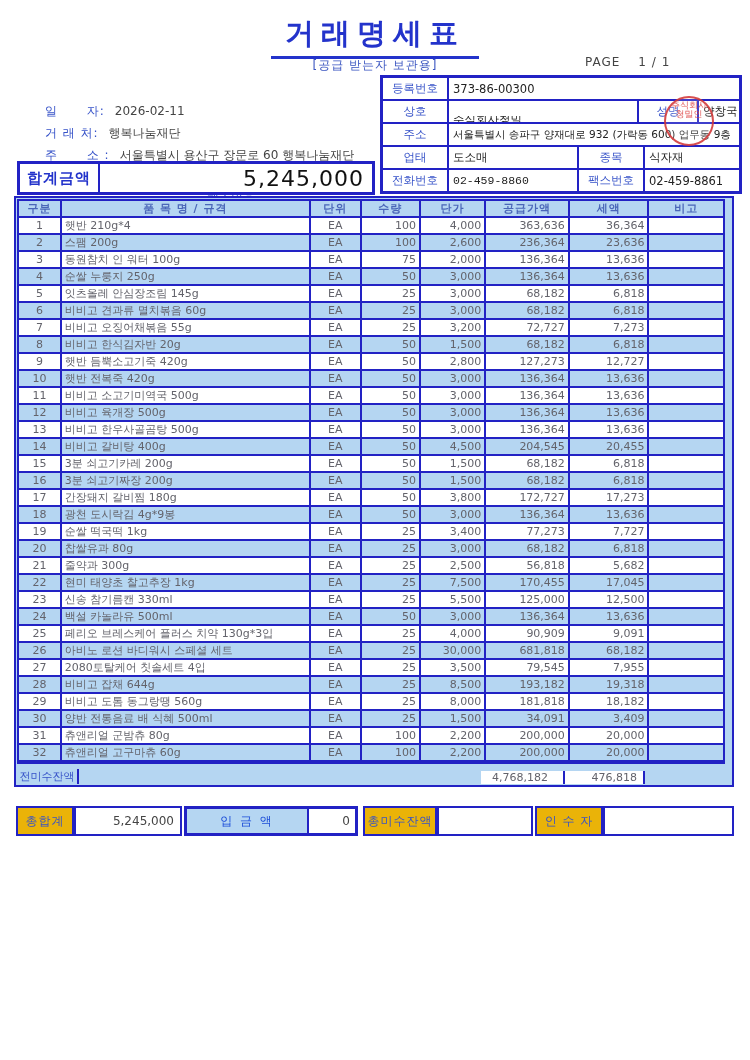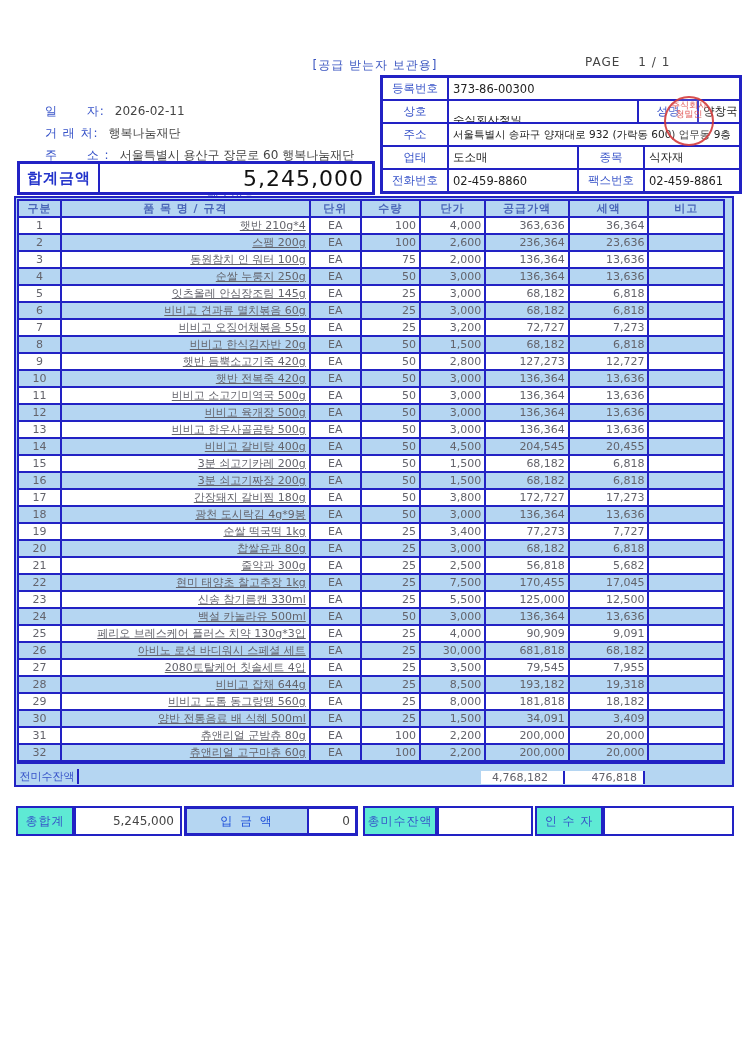--- a/index.html
+++ b/index.html
@@ -50,57 +50,60 @@
   
   .tablewrap{position:absolute;left:14px;top:196px;width:720px;box-sizing:border-box;
              border:2px solid #2222c4;background:#b5d6f2;padding:1px 8px 1px 1px;}
   table.items{border-collapse:collapse;width:708px;table-layout:fixed;}
   table.items th,table.items td{border:2px solid #2222c4;height:15px;padding:0 3px;
              font-size:11px;overflow:hidden;white-space:nowrap;}
   table.items th{background:#b5d6f2;color:#4a66b8;font-weight:bold;letter-spacing:1px;}
   table.items td{background:#fff;color:#63636b;}
   table.items tr.alt td{background:#b5d6f2;}
   td.c0{text-align:center;}
-  td.c1{text-align:right;text-decoration:underline;}
+  td.c1{text-align:left;}
   td.c2{text-align:center;}
   td.c3,td.c4,td.c5,td.c6{text-align:right;padding-right:8px;}
 
   
   .prevrow{display:flex;height:22px;border-top:2px solid #2222c4;background:#b5d6f2;
            font-size:11px;align-items:flex-end;width:708px;box-sizing:border-box;border:2px solid #2222c4;}
   .prevrow>div{display:flex;align-items:center;box-sizing:border-box;}
   .pv-lab{width:62px;color:#3652c8;justify-content:center;border-right:2px solid #2222c4;}
   .pv-blank1{width:276px;background:#fff;border-right:2px solid #2222c4;}
   .pv-blue{width:126px;border-right:2px solid #2222c4;}
   .pv-supply{width:84px;background:#fff;border-right:2px solid #2222c4;justify-content:flex-end;padding-right:15px;color:#63636b;}
   .pv-tax{width:80px;background:#fff;border-right:2px solid #2222c4;justify-content:flex-end;padding-right:6px;color:#63636b;}
   .pv-note{flex:1;background:#fff;}
 
   
   .bottomrow{position:absolute;left:16px;top:806px;width:718px;height:30px;display:flex;
              font-size:12px;align-items:stretch;}
   .bottomrow .cell{display:flex;align-items:center;box-sizing:border-box;border:2px solid #2222c4;}
-  .b-lab{background:#5eead4;color:#3652c8;justify-content:center;letter-spacing:1px;}
+  .b-lab{background:#eab308;color:#3652c8;justify-content:center;letter-spacing:1px;}
   .b-val{background:#fff;color:#444;justify-content:flex-end;padding-right:6px;}
   .grand-lab{width:58px;}
   .grand-val{width:108px;border-left:none;}
   .depositgroup{display:flex;border:3px solid #2222c4;margin-left:2px;}
   .depositgroup .cell{border:none;}
   .dep-lab{width:120px;background:#b5d6f2;color:#1d4ed8;justify-content:center;letter-spacing:2px;}
   .dep-val{width:48px;background:#fff;color:#444;justify-content:flex-end;padding-right:5px;border-left:2px solid #2222c4!important;}
   .out-lab{width:74px;margin-left:5px;}
   .out-val{width:96px;border-left:none;}
   .recv-lab{width:68px;margin-left:2px;}
   .recv-val{flex:1;border-left:none;background:#fff;}
 </style>
 </head>
 <body>
 
 <div class="page">
 
+  <div class="title">
+    <span>거래명세표</span>
+  </div>
   <div class="subtitle">[공급 받는자 보관용]</div>
   <div class="pageno">
     <span>PAGE</span><b>1 / 1</b>
   </div>
 
   <div class="buyer">
     <div class="row">
       <span class="lab">일      자:</span><span class="val">2026-02-11</span>
     </div>
     <div class="row">
@@ -136,21 +139,21 @@
       <div class="cell sup-val" style="font-size:10.5px;">서울특별시 송파구 양재대로 932 (가락동 600) 업무동 9층</div>
     </div>
     <div class="sup-row">
       <div class="cell sup-lab w-lab">업태</div>
       <div class="cell sup-val" style="width:120px;flex:none;">도소매</div>
       <div class="cell sup-lab w-lab2" style="width:56px;">종목</div>
       <div class="cell sup-val">식자재</div>
     </div>
     <div class="sup-row">
       <div class="cell sup-lab w-lab">전화번호</div>
-      <div class="cell sup-val" style="width:120px;flex:none;">02-459-8860</div>
+      <div class="cell sup-val" style="width:120px;flex:none;font-family:Liberation Mono, monospace;">02-459-8860</div>
       <div class="cell sup-lab w-lab2" style="width:56px;">팩스번호</div>
       <div class="cell sup-val">02-459-8861</div>
     </div>
     <div class="stamp">주식회사청밀인</div>
   </div>
 
   <div class="tablewrap">
     <table class="items">
       <colgroup>
         <col style="width:42px">

